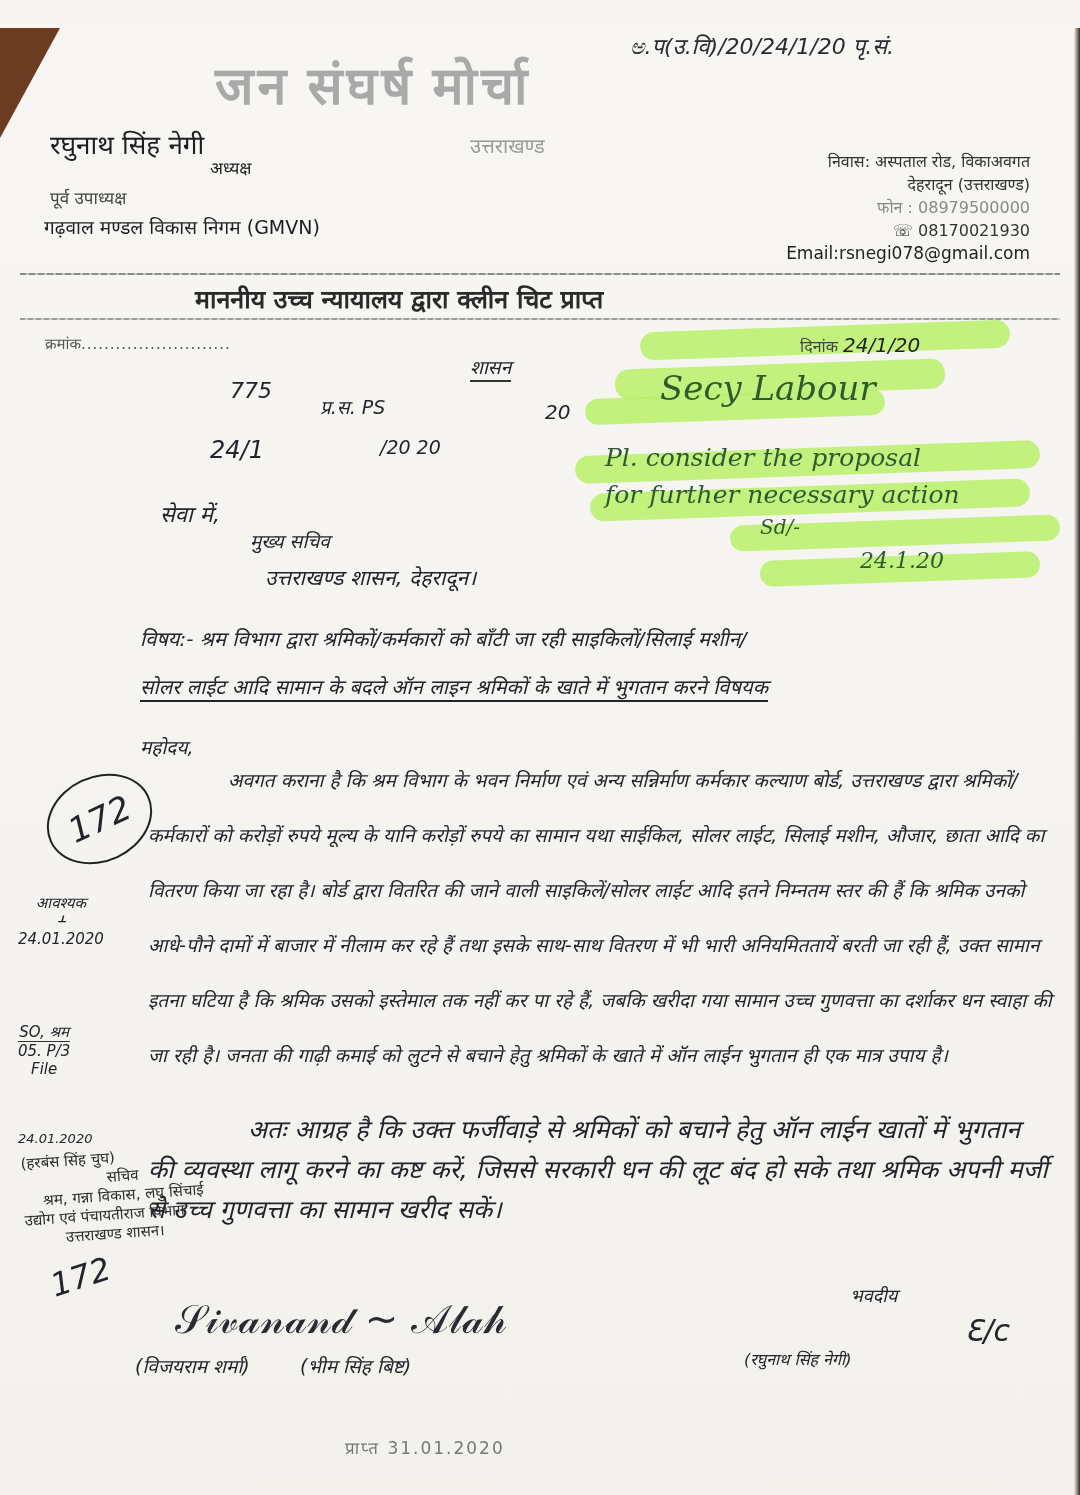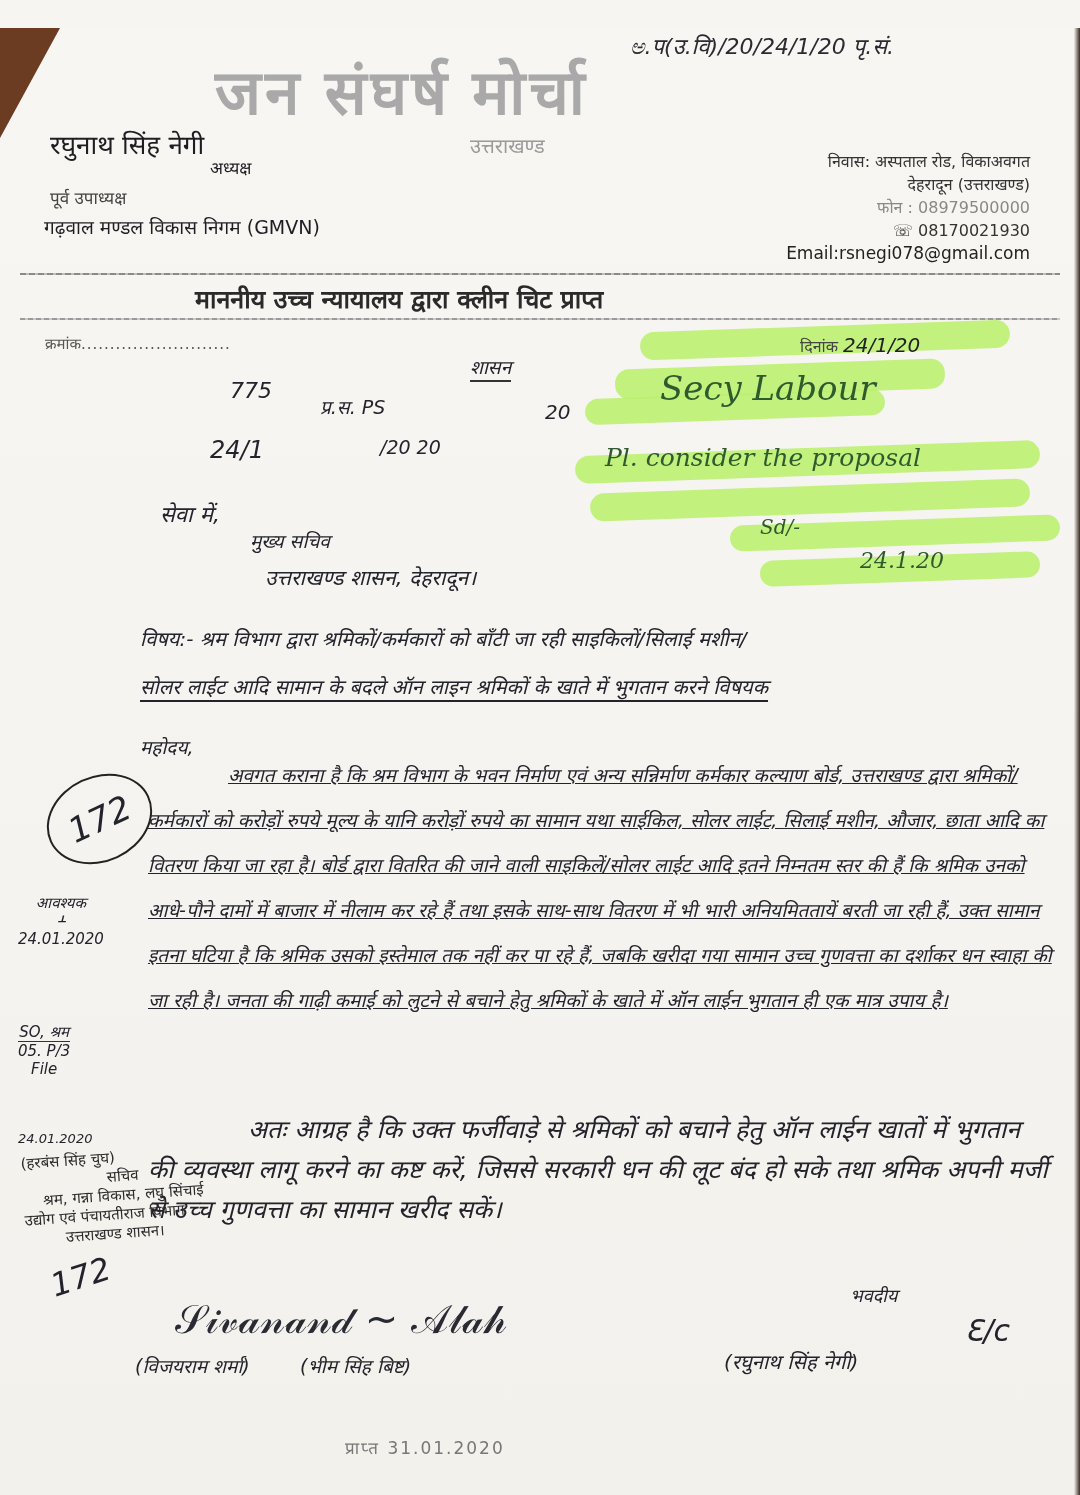--- a/index.html
+++ b/index.html
@@ -21,22 +21,22 @@
   .right-edge {
     position: absolute; right: 0; top: 0; width: 6px; height: 1495px;
     background: linear-gradient(90deg, #f0efea, #3a2a22);
   }
   .abs { position: absolute; }
   .hand { font-family: "DejaVu Sans", sans-serif; color: #23232b; font-style: italic; }
   .ink-green { color: #2e5a2e; font-family: "DejaVu Serif", serif; font-style: italic; }
 
   
   .org-title {
-    left: 215px; top: 20px; font-size: 62px; font-weight: bold; color: #a9a9a9;
-    letter-spacing: 4px; font-family: Liberation Sans, sans-serif;
+    left: 215px; top: 20px; font-size: 52px; font-weight: bold; color: #a9a9a9;
+    letter-spacing: 4px; font-family: Liberation Serif, serif;
   }
   .org-region { left: 470px; top: 104px; font-size: 20px; color: #9a9a9a; }
   .name { left: 50px; top: 98px; font-size: 26px; color: #1e1e22; }
   .role { left: 210px; top: 128px; font-size: 17px; }
   .former-title { left: 50px; top: 158px; font-size: 17px; color: #444; }
   .former-org { left: 44px; top: 186px; font-size: 19px; }
   .address-block { right: 50px; top: 122px; text-align: right; font-size: 16px; line-height: 23px; color: #333; }
   .address-block .faint { color: #888; }
   .email { font-size: 17px; color: #222; }
   .rule-top { left: 20px; right: 20px; top: 245px; height: 2px; background: repeating-linear-gradient(90deg,#8a8a8a 0 6px,#bdbdbd 6px 9px); }
@@ -72,41 +72,41 @@
   .to-label { left: 160px; top: 470px; font-size: 22px; }
   .to-line1 { left: 250px; top: 500px; font-size: 19px; }
   .to-line2 { left: 265px; top: 535px; font-size: 21px; }
 
   
   .subject { left: 140px; top: 587px; width: 910px; font-size: 20px; line-height: 48px; }
   .subject-line { text-decoration: underline; text-underline-offset: 6px; }
 
   
   .salutation { left: 140px; top: 706px; font-size: 19px; }
-  .body-text { left: 148px; top: 725px; width: 905px; font-size: 19px; line-height: 45px; text-indent: 80px; text-decoration: underline; }
+  .body-text { left: 148px; top: 725px; width: 905px; font-size: 19px; line-height: 55px; text-indent: 80px; }
   .body-text2 { left: 148px; top: 1082px; width: 905px; font-size: 25px; line-height: 40px; text-indent: 100px; }
 
   
   .circle-172 {
     left: 45px; top: 748px; width: 105px; height: 82px; border: 2px solid #222; border-radius: 50%;
     transform: rotate(-25deg); display: flex; align-items: center; justify-content: center; font-size: 34px;
   }
   .margin-note1 { left: 18px; top: 866px; font-size: 15px; text-align: center; line-height: 18px; }
   .margin-note2 { left: 18px; top: 995px; font-size: 15px; text-align: center; line-height: 18px; }
   .margin-note2 .frac { border-bottom: 1px solid #333; }
   .margin-date3 { left: 18px; top: 1103px; font-size: 13px; }
 
   .cc-block { left: 20px; top: 1127px; font-size: 15px; line-height: 19px; color: #2b2b2b; transform: rotate(-4deg); transform-origin: left top; }
 
   .num-172b { left: 50px; top: 1230px; font-size: 32px; transform: rotate(-18deg); }
   .sig-scribble { left: 175px; top: 1268px; font-size: 40px; color: #2a2a33; }
   .sig1 { left: 135px; top: 1325px; font-size: 19px; }
   .sig2 { left: 300px; top: 1325px; font-size: 19px; }
   .yours { left: 850px; top: 1255px; font-size: 18px; }
-  .sig3 { left: 724px; top: 1320px; font-size: 20px; }
+  .sig3 { left: 744px; top: 1320px; font-size: 16px; }
   .sig3-mark { left: 965px; top: 1285px; font-size: 30px; }
   .recv-stamp { left: 345px; top: 1408px; font-size: 17px; color: #777; letter-spacing: 2px; }
 </style>
 </head>
 <body>
 
 <div class="page">
   <div class="corner-shadow"></div>
   <div class="right-edge"></div>
 
@@ -153,20 +153,21 @@
 
   <div class="abs hand dispatch-head">शासन</div>
   <div class="abs hand dispatch-no">775</div>
   <div class="abs hand dispatch-ps">प्र.स. PS</div>
   <div class="abs hand dispatch-year1">20</div>
   <div class="abs hand dispatch-date">24/1</div>
   <div class="abs hand dispatch-year2">/20 20</div>
 
   <div class="abs ink-green note-line2">Pl. consider the proposal</div>
   <div class="abs ink-green note-line1">Secy Labour</div>
+  <div class="abs ink-green note-line3">for further necessary action</div>
   <div class="abs ink-green note-sign">Sd/-</div>
   <div class="abs ink-green note-date">24.1.20</div>
 
   <div class="abs hand to-label">सेवा में,</div>
   <div class="abs hand to-line1">मुख्य सचिव</div>
   <div class="abs hand to-line2">उत्तराखण्ड शासन, देहरादून।</div>
 
   <div class="abs hand subject">
     <div>विषय:- श्रम विभाग द्वारा श्रमिकों/कर्मकारों को बाँटी जा रही साइकिलों/सिलाई मशीन/</div>
     <div class="subject-line">सोलर लाईट आदि सामान के बदले ऑन लाइन श्रमिकों के खाते में भुगतान करने विषयक</div>

